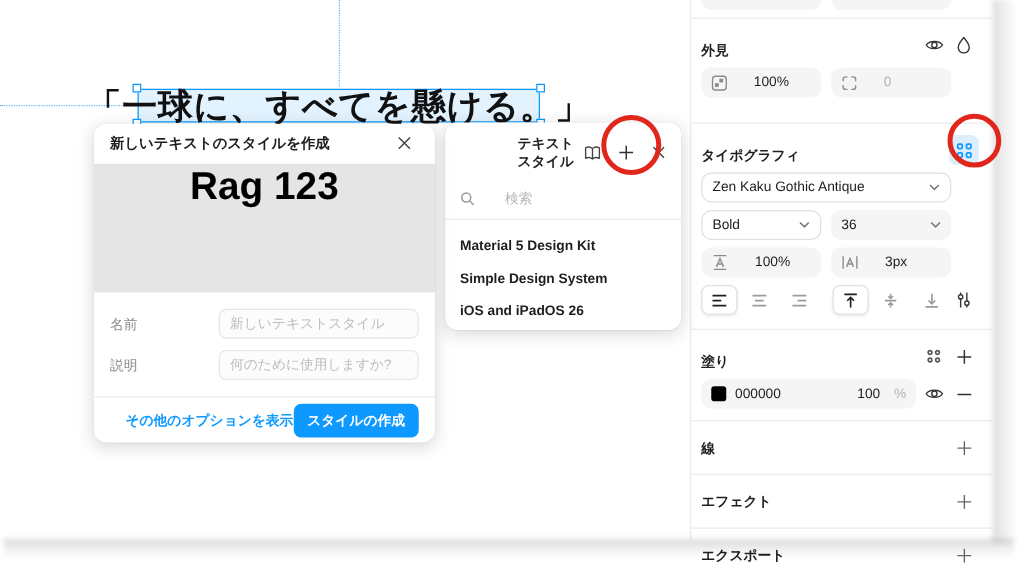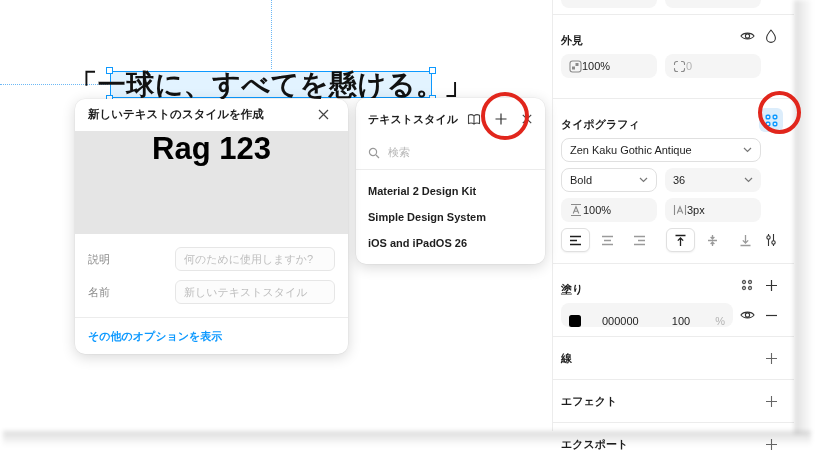--- a/index.html
+++ b/index.html
@@ -33,64 +33,64 @@
   .dialog-title { font-size:11.5px; font-weight:700;text-align:center; }
   .dialog-preview { height:108px; background:#e5e5e5; display:flex; align-items:flex-start; justify-content:center; }
   .preview-text { font-size:31px; font-weight:700; color:#000; }
   .dialog-body { padding:13px 13px 4px 13px; }
   .form-row { display:flex; align-items:center; margin-bottom:9px; }
   .form-label { width:88px; font-size:11px; color:#8a8a8a; }
   .form-input { flex:1; height:24px; background:#fcfcfc; border:1px solid #e6e6e6; border-radius:6px;
     padding:0 8px; font-size:11px; font-family:inherit; color:#1e1e1e; outline:none; }
   .form-input::placeholder { color:#bdbdbd; }
   .dialog-footer { margin-top:auto; border-top:1px solid #ececec; height:38px;
-    display:flex; align-items:center; justify-content:flex-start; padding:0 13px; }
+    display:flex; align-items:center; justify-content:flex-end; padding:0 13px; }
   .link { font-size:11px; font-weight:700; color:#0d99ff; cursor:pointer; }
   .btn-primary { background:#0d99ff; color:#fff; font-size:11px; font-weight:700;
     border:none; border-radius:6px; padding:6px 11px; font-family:inherit; cursor:pointer; }
 
   
   .styles-panel { position:absolute; left:356px; top:98px; width:189px; height:166px; background:#fff;
     border-radius:10px; box-shadow:0 3px 14px rgba(0,0,0,0.16), 0 0 0 0.5px rgba(0,0,0,0.05);
     z-index:4; overflow:hidden; }
-  .sp-header { display:flex; align-items:center; padding:9px 10px 7px 12px; }
+  .sp-header { display:flex; align-items:center; padding:9px 10px 7px 12px;margin-left:46px; }
   .sp-title { font-size:11px; font-weight:700; flex:1; }
   .sp-icons { display:flex; align-items:center; gap:9px; }
-  .sp-search { display:flex; align-items:center; gap:8px; padding:7px 12px 9px 12px; border-bottom:1px solid #ececec; }
+  .sp-search { display:flex; align-items:center; gap:24px; padding:7px 12px 9px 12px; border-bottom:1px solid #ececec; }
   .sp-search-ph { font-size:11px; color:#b5b5b5; }
   .sp-list { padding:8px 12px; }
   .sp-item { height:26px; display:flex; align-items:center; font-size:11px; font-weight:700; color:#1e1e1e; cursor:pointer; }
 
   
   .red-circle { position:absolute; border:4px solid #e1261c; border-radius:50%; z-index:9; pointer-events:none; }
   .rc1 { left:481px; top:92px; width:48px; height:48px; }
   .rc2 { left:758px; top:91px; width:43px; height:43px; }
 
   
   .sidebar { position:absolute; left:552px; top:0; width:242px; height:431px; background:#fff;
     border-left:1px solid #ececec; font-size:11px; }
   .divider { border-top:1px solid #ececec; margin:0; }
   .cutfield { position:absolute; top:-16px; width:96px; height:24px; background:#f5f5f5; border-radius:8px; }
   .sec-header { display:flex; align-items:flex-end; height:24px; margin:9px 0 0 0; padding:0 11px 0 8px; }
   .sec-title { font-size:11px; font-weight:700; flex:1; }
   .icon-btn { display:flex; align-items:center; justify-content:center; width:24px; height:24px; cursor:pointer; border-radius:5px; }
-  .field { height:24px; background:#f5f5f5; border-radius:8px; display:flex; align-items:center; padding:0 8px; gap:0; }
+  .field { height:24px; background:#f5f5f5; border-radius:8px; display:flex; align-items:center; padding:0 8px; gap:21px; }
   .field.white { background:#fff; border:1px solid #e0e0e0; }
   .field .val { font-size:11px; color:#1e1e1e; }
   .field .ph { color:#b3b3b3; }
   .chev { margin-left:auto; }
   .row2 { display:flex; gap:8px; padding:0 0 0 8px; margin-top:6px; }
   .w96 { width:96px; } .w200 { width:200px; }
   .chip-blue { width:24px; height:24px; background:#dcedfb; border-radius:6px; display:flex; align-items:center; justify-content:center; cursor:pointer; }
   .align-row { display:flex; align-items:center; margin-top:6px; padding:0 11px 0 8px; }
   .seg { width:30px; height:24px; display:flex; align-items:center; justify-content:center; border-radius:6px; cursor:pointer; }
   .seg.sel { background:#fff; border:1px solid #e0e0e0; box-shadow:0 1px 2px rgba(0,0,0,0.06); }
   .gap2 { width:3px; } .groupgap { width:12px; }
   .fill-row { display:flex; align-items:center; margin-top:6px; padding:0 11px 0 8px; }
-  .fill-field { width:172px; height:24px; background:#f5f5f5; border-radius:8px; display:flex; align-items:flex-end; padding:0 8px; gap:21px; }
+  .fill-field { width:172px; height:24px; background:#f5f5f5; border-radius:8px; display:flex; align-items:center; padding:0 8px; gap:7px; }
   .swatch { width:12px; height:12px; background:#000; border-radius:2.5px; }
   .hexval { font-size:11px; }
   .opval { margin-left:auto; font-size:11px; }
   .opunit { color:#b3b3b3; margin-left:4px; font-size:11px; }
   .simple-row { display:flex; align-items:center; height:30px; margin:6px 0; padding:0 11px 0 8px; }
   .simple-title { font-size:11px; font-weight:700; flex:1; color:#1e1e1e; }
   svg { display:block; }
 </style>
 </head>
 <body>
@@ -115,30 +115,31 @@
           <svg width="11" height="11" viewBox="0 0 11 11">
               <path d="M1 1 L10 10 M10 1 L1 10" stroke="#444" stroke-width="1.2" fill="none"></path>
             </svg>
         </span>
       </div>
       <div class="dialog-preview">
         <span class="preview-text">Rag 123</span>
       </div>
       <div class="dialog-body">
         <div class="form-row">
+          <span class="form-label">名前</span>
+          <input class="form-input" placeholder="新しいテキストスタイル" style="">
+        </div>
+        <div class="form-row">
           <span class="form-label">説明</span>
           <input class="form-input" placeholder="何のために使用しますか?" style="">
         </div>
-        <div class="form-row">
-          <span class="form-label">名前</span>
-          <input class="form-input" placeholder="新しいテキストスタイル" style="">
-        </div>
       </div>
       <div class="dialog-footer">
         <span class="link">その他のオプションを表示</span>
+        <button class="btn-primary">スタイルの作成</button>
       </div>
     </div>
 
     <div class="styles-panel">
       <div class="sp-header">
         <span class="sp-title">テキストスタイル</span>
         <span class="sp-icons">
           <span class="icon-btn" style="width:18px;">
             <svg width="14" height="13" viewBox="0 0 14 13">
                 <path d="M1.5 2.2 C3.3 1.3 5.6 1.6 7 2.8 C8.4 1.6 10.7 1.3 12.5 2.2 V10.6 C10.7 9.8 8.4 10 7 11.2 C5.6 10 3.3 9.8 1.5 10.6 Z M7 2.8 V11" stroke="#444" stroke-width="1.1" fill="none" stroke-linejoin="round"></path>
@@ -157,21 +158,21 @@
         </span>
       </div>
       <div class="sp-search">
         <svg width="12" height="12" viewBox="0 0 12 12">
             <circle cx="5" cy="5" r="3.6" stroke="#999" stroke-width="1.2" fill="none"></circle>
             <path d="M8 8 L11 11" stroke="#999" stroke-width="1.2"></path>
           </svg>
         <span class="sp-search-ph">検索</span>
       </div>
       <div class="sp-list">
-        <div class="sp-item">Material 2 Design Kit</div>
+        <div class="sp-item">Material 5 Design Kit</div>
         <div class="sp-item">Simple Design System</div>
         <div class="sp-item">iOS and iPadOS 26</div>
       </div>
     </div>
 
     <div class="sidebar">
       <div class="cutfield" style="left:8px;"></div>
       <div class="cutfield" style="left:112px;"></div>
       <div class="divider" style="margin-top:14px;"></div>
 

